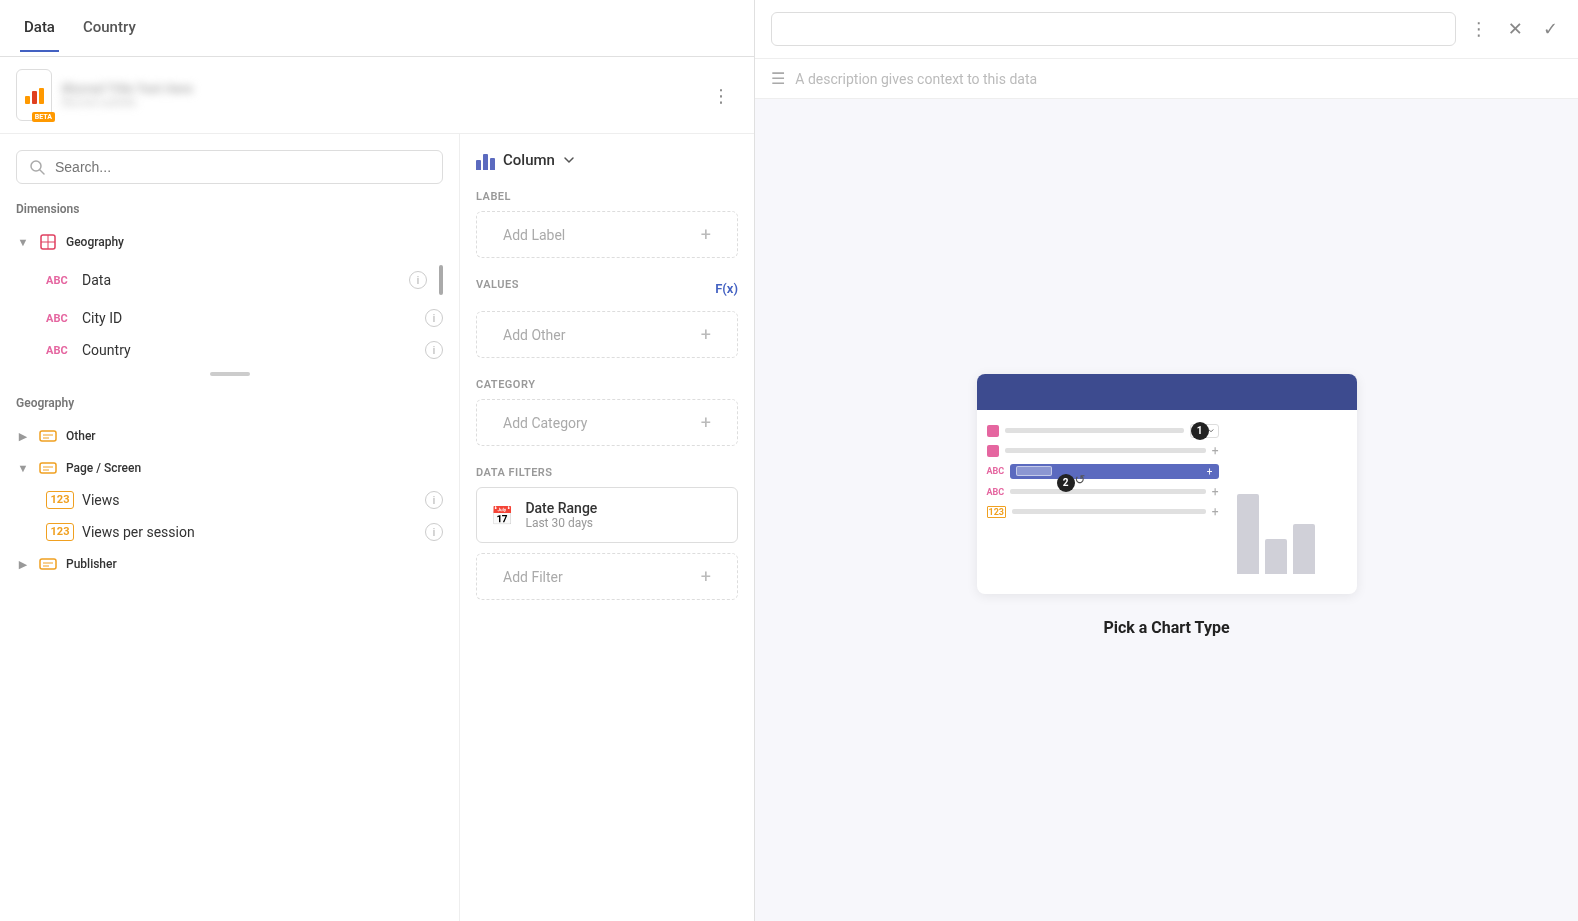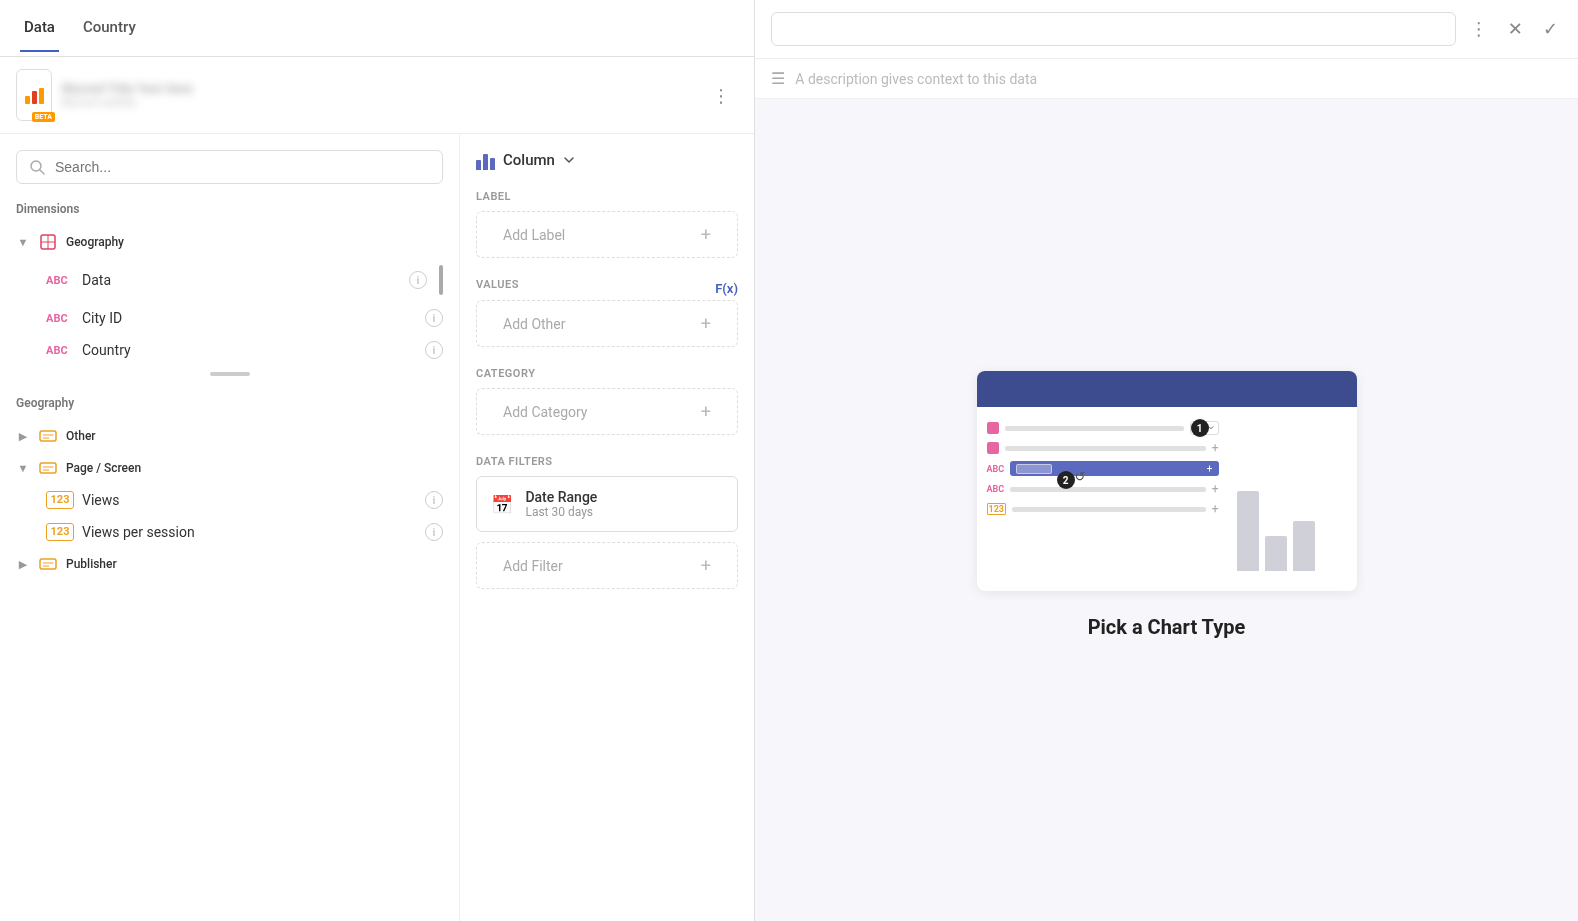--- a/index.html
+++ b/index.html
@@ -237,21 +237,21 @@
       font-weight: 600;
       color: #999;
       letter-spacing: 0.5px;
       margin-bottom: 8px;
       text-transform: uppercase;
     }
     .config-section-header {
       display: flex;
       justify-content: space-between;
       align-items: center;
-      margin-bottom: 1px;
+      margin-bottom: 12px;
     }
     .fx-button {
       font-size: 13px;
       font-weight: 600;
       color: #4361c2;
       cursor: pointer;
     }
     .add-field-box {
       border: 1.5px dashed #ddd;
       border-radius: 6px;
@@ -407,21 +407,21 @@
     .mini-bar {
       background: #d0d0d8;
       border-radius: 2px 2px 0 0;
       width: 22px;
     }
     .mini-bar.tall { height: 80px; }
     .mini-bar.mid { height: 50px; }
     .mini-bar.short { height: 35px; }
 
     .pick-chart-title {
-      font-size: 20px;
+      font-size: 16px;
       font-weight: 700;
       color: #222;
       margin-bottom: 10px;
     }
     .pick-chart-desc {
       font-size: 14px;
       color: #888;
       text-align: center;
       max-width: 480px;
     }

